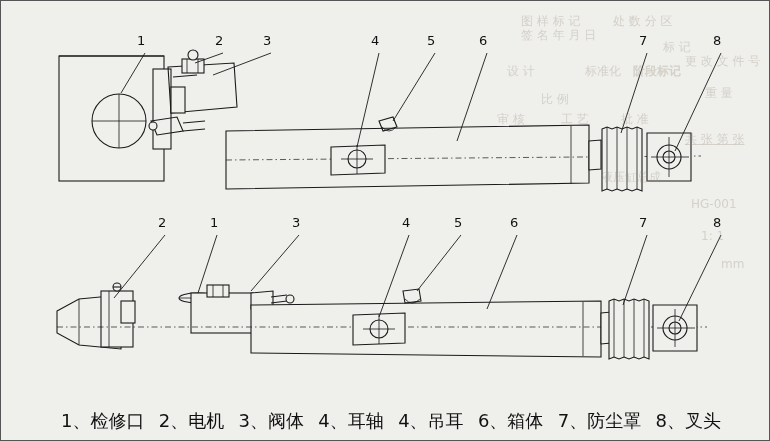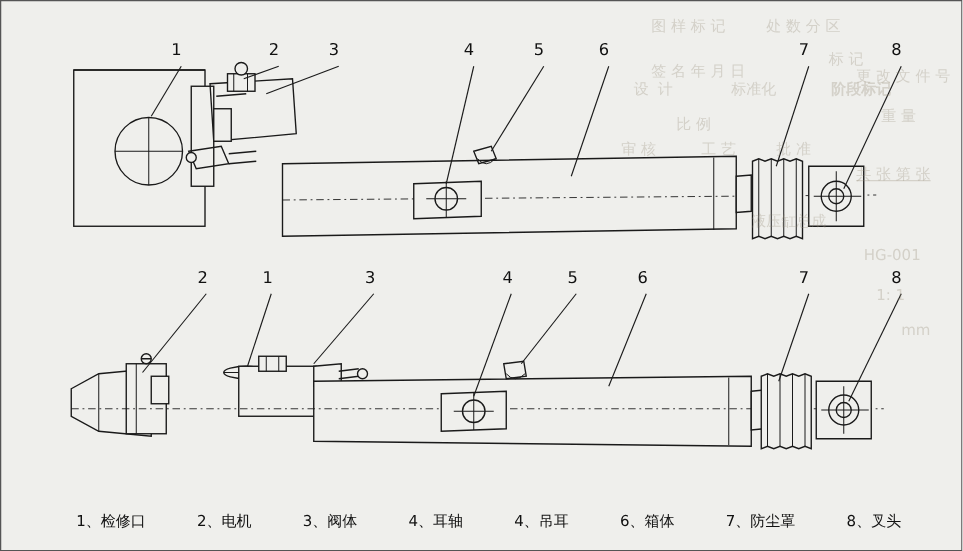--- a/index.html
+++ b/index.html
@@ -31,21 +31,21 @@
     color: #111;
     white-space: nowrap;
   }
   .legend {
     position: absolute;
     left: 60px;
     top: 408px;
     width: 660px;
     display: flex;
     justify-content: space-between;
-    font-size: 12px;
+    font-size: 18px;
     color: #111;
     white-space: nowrap;
   }
   .legend-item {
     font-family: "DejaVu Sans", "Liberation Sans", sans-serif;
   }
   .ghost {
     position: absolute;
     color: rgba(150, 140, 120, 0.30);
     font-size: 12px;
@@ -240,25 +240,25 @@
   <div class="lbl" style="left:291px; top:214px;">3</div>
   <div class="lbl" style="left:401px; top:214px;">4</div>
   <div class="lbl" style="left:453px; top:214px;">5</div>
   <div class="lbl" style="left:509px; top:214px;">6</div>
   <div class="lbl" style="left:638px; top:214px;">7</div>
   <div class="lbl" style="left:712px; top:214px;">8</div>
 
   <div class="ghost" style="left:520px; top:12px;">图 样 标 记</div>
   <div class="ghost" style="left:612px; top:12px;">处 数 分 区</div>
   <div class="ghost" style="left:684px; top:12px;margin-top:40px;">更 改 文 件 号</div>
-  <div class="ghost" style="left:520px; top:48px;">签 名 年 月 日</div>
+  <div class="ghost" style="left:520px; top:26px;">签 名 年 月 日</div>
   <div class="ghost" style="left:662px; top:38px;">标 记</div>
-  <div class="ghost" style="left:506px; top:62px;font-family:Liberation Mono, monospace;">设 计</div>
+  <div class="ghost" style="left:506px; top:62px;">设 计</div>
   <div class="ghost" style="left:584px; top:62px;">标准化</div>
-  <div class="ghost" style="left:664px; top:62px;font-weight:bold;">阶段标记</div>
+  <div class="ghost" style="left:632px; top:62px;font-weight:bold;">阶段标记</div>
   <div class="ghost" style="left:704px; top:84px;">重 量</div>
   <div class="ghost" style="left:540px; top:90px;">比 例</div>
   <div class="ghost" style="left:496px; top:110px;">审 核</div>
   <div class="ghost" style="left:560px; top:110px;text-align:right;">工 艺</div>
   <div class="ghost" style="left:620px; top:110px;">批 准</div>
   <div class="ghost" style="left:684px; top:130px;text-decoration:underline;">共 张 第 张</div>
   <div class="ghost" style="left:600px; top:168px;text-align:center;">液压缸总成</div>
   <div class="ghost" style="left:690px; top:196px;">HG-001</div>
   <div class="ghost" style="left:700px; top:228px;">1: 1</div>
   <div class="ghost" style="left:720px; top:256px;">mm</div>

